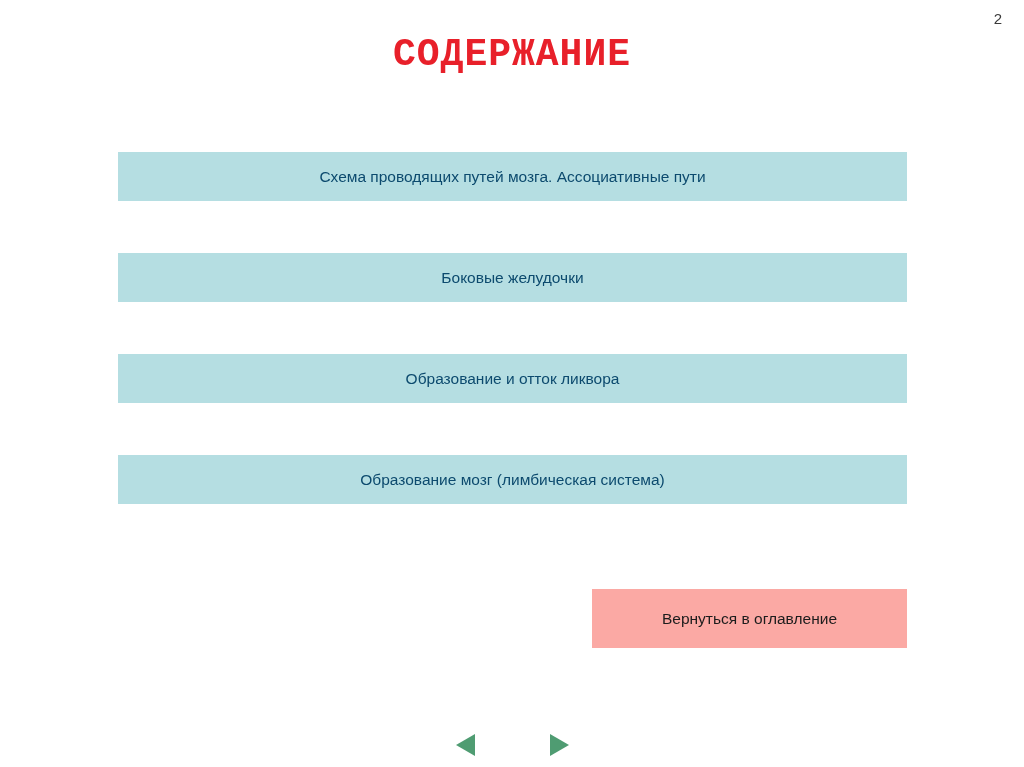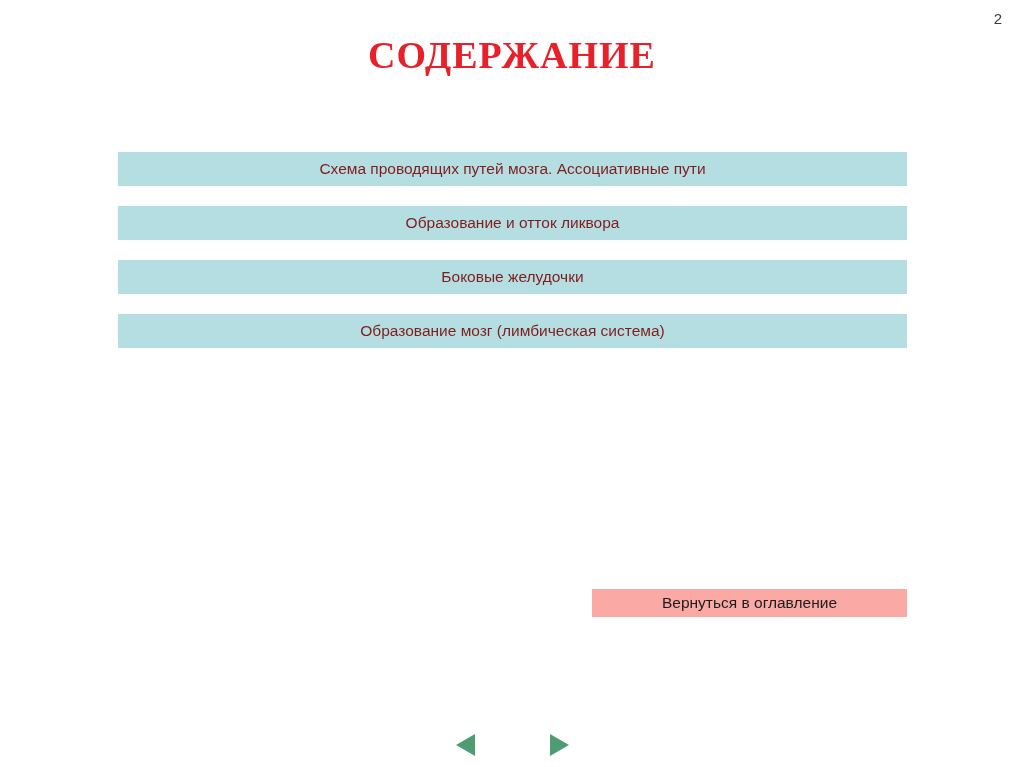--- a/index.html
+++ b/index.html
@@ -30,45 +30,45 @@
   .slide-title {
     position: absolute;
     top: 33px;
     left: 0;
     width: 100%;
     text-align: center;
     font-size: 38px;
     font-weight: bold;
     color: #e8202a;
     letter-spacing: 1px;
-    font-family: Liberation Serif, serif;
+    font-family: Liberation Mono, monospace;
   }
   .content-list {
     position: absolute;
     top: 152px;
     left: 118px;
     width: 789px;
   }
   .content-item {
-    height: 34px;
+    height: 49px;
     background: #b5dee2;
     display: flex;
     align-items: center;
     justify-content: center;
-    margin-bottom: 20px;
+    margin-bottom: 52px;
     font-size: 15.5px;
-    color: #7f1d1d;
+    color: #0c4a6e;
     font-family: "Liberation Sans", sans-serif;
   }
   .back-button {
     position: absolute;
     top: 589px;
     left: 592px;
     width: 315px;
-    height: 28px;
+    height: 59px;
     background: #fba9a4;
     display: flex;
     align-items: center;
     justify-content: center;
     font-size: 15.5px;
     color: #1c1c1c;
     font-family: "Liberation Sans", sans-serif;
   }
   .nav-bar {
     position: absolute;
@@ -108,24 +108,24 @@
 
   <div class="page-number">2</div>
 
   <div class="slide-title">СОДЕРЖАНИЕ</div>
 
   <div class="content-list">
     <div class="content-item">
       <span>Схема проводящих путей мозга. Ассоциативные пути</span>
     </div>
     <div class="content-item">
-      <span>Образование и отток ликвора</span>
+      <span>Боковые желудочки</span>
     </div>
     <div class="content-item">
-      <span>Боковые желудочки</span>
+      <span>Образование и отток ликвора</span>
     </div>
     <div class="content-item">
       <span>Образование мозг (лимбическая система)</span>
     </div>
   </div>
 
   <div class="back-button">
     <span>Вернуться в оглавление</span>
   </div>
 

